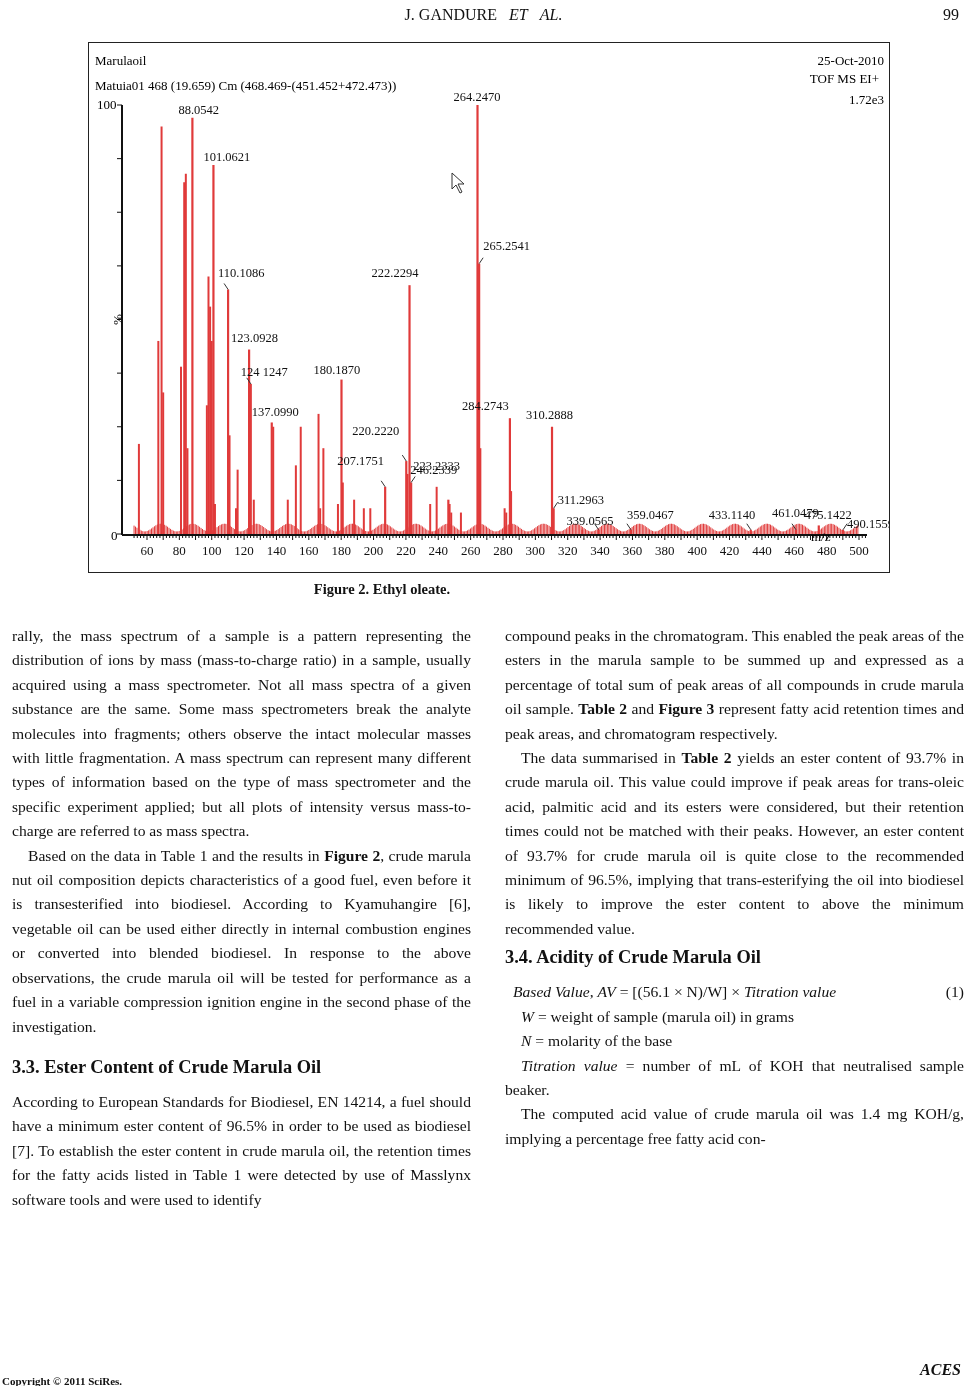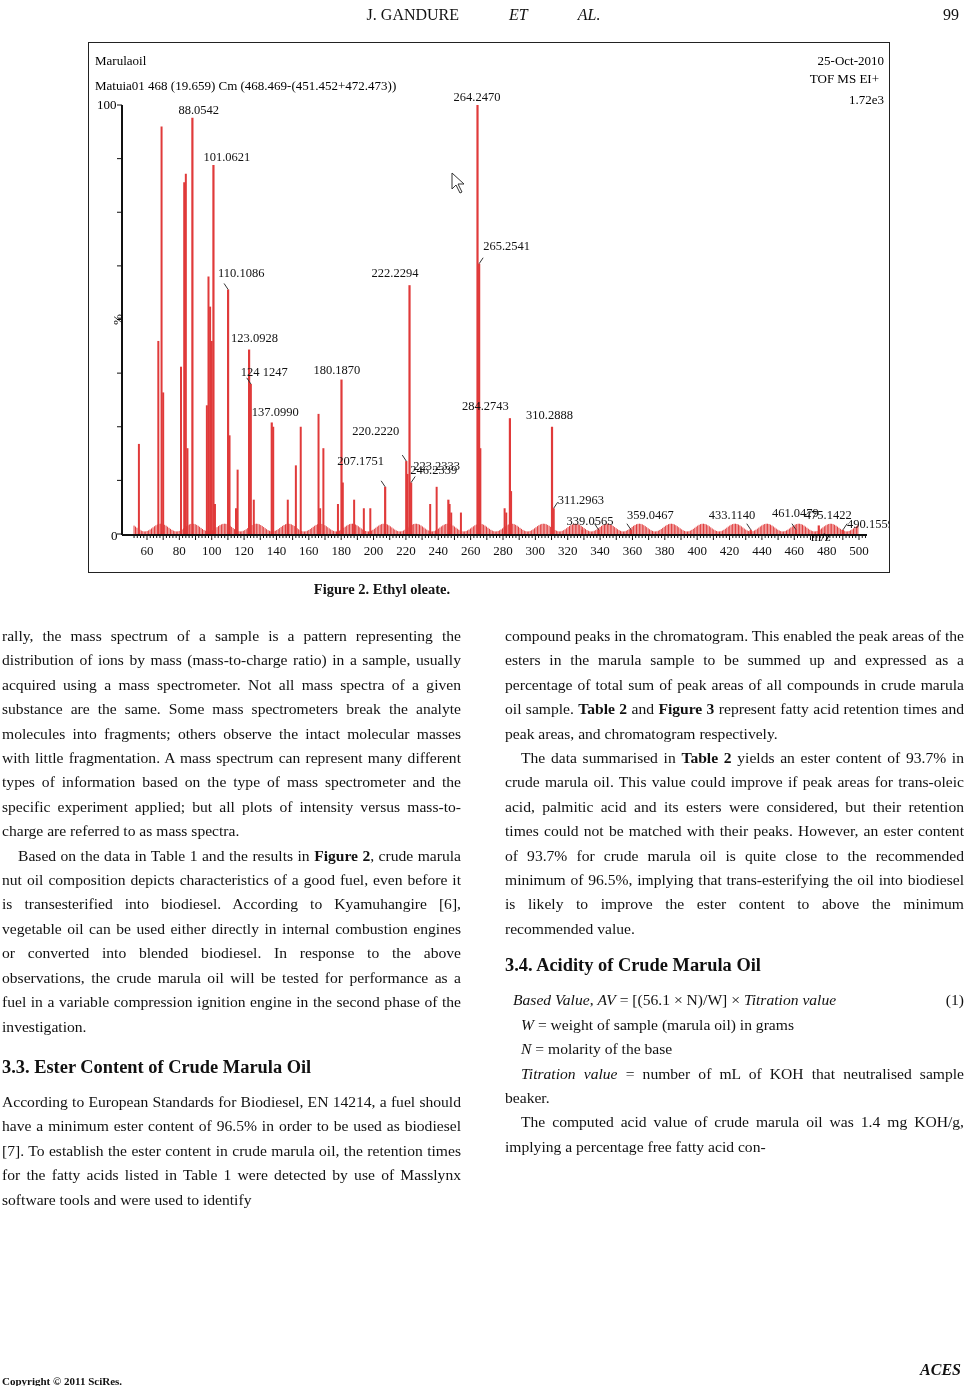--- a/index.html
+++ b/index.html
@@ -1,28 +1,28 @@
 <!DOCTYPE html>
 <html><head>
 <meta charset="utf-8">
 <style>
   html, body { margin:0; padding:0; background:#fff; }
   body { width:967px; height:1386px; position:relative; overflow:hidden;
          font-family:"Liberation Serif", "DejaVu Serif", serif; color:#111; }
   .header { position:absolute; top:6px; left:0; width:967px; height:24px; }
   .header .title { position:absolute; left:0; width:967px; text-align:center; font-size:16px; top:0; }
-  .header .title i { font-style:italic;margin-left:38px; }
+  .header .title i { font-style:italic; }
   .header .pageno { position:absolute; right:8px; top:0; font-size:16px; }
   .figure-box { position:absolute; left:88px; top:42px; width:800px; height:529px;
                 border:1px solid #222; background:#fff; }
   .fig-svg { position:absolute; left:0; top:0; }
   .caption { position:absolute; top:581px; left:0; width:764px; text-align:center;
              font-weight:bold; font-size:14.5px; }
   .col { position:absolute; top:624px; font-size:15.6px; line-height:24.4px; text-align:justify; }
-  .col.left { left:2px; width:459px; }
+  .col.left { left:12px; width:459px; }
   .col.right { left:505px; width:459px; }
   .col p { margin:0; }
   .col p.indent { text-indent:16px; }
   .col h3 { margin:0; font-size:18.4px; font-weight:bold; line-height:24px; }
   b { font-weight:bold;margin-top:29px; }
   .eq { font-style:italic; position:relative; padding-left:8px; }
   .eq .num { position:absolute; right:0; font-style:normal; }
   .footer-left { position:absolute; left:2px; top:1375px; font-size:11px;font-weight:bold; }
   .footer-right { position:absolute; right:6px; top:1361px; font-size:16px; font-weight:bold; font-style:italic; }
   .nonit { font-style:normal; }
@@ -921,21 +921,21 @@
 <div class="col left">
   <p>rally, the mass spectrum of a sample is a pattern representing the distribution of ions by mass (mass-to-charge ratio) in a sample, usually acquired using a mass spectrometer. Not all mass spectra of a given substance are the same. Some mass spectrometers break the analyte molecules into fragments; others observe the intact molecular masses with little fragmentation. A mass spectrum can represent many different types of information based on the type of mass spectrometer and the specific experiment applied; but all plots of intensity versus mass-to-charge are referred to as mass spectra.</p>
   <p class="indent"><span>Based on the data in Table 1 and the results in </span><b>Figure 2</b><span>, crude marula nut oil composition depicts characteristics of a good fuel, even before it is transesterified into biodiesel. According to Kyamuhangire [6], vegetable oil can be used either directly in internal combustion engines or converted into blended biodiesel. In response to the above observations, the crude marula oil will be tested for performance as a fuel in a variable compression ignition engine in the second phase of the investigation.</span></p>
   <h3 style="margin-top:16px;margin-bottom:11px;">3.3. Ester Content of Crude Marula Oil</h3>
   <p>According to European Standards for Biodiesel, EN 14214, a fuel should have a minimum ester content of 96.5% in order to be used as biodiesel [7]. To establish the ester content in crude marula oil, the retention times for the fatty acids listed in Table 1 were detected by use of Masslynx software tools and were used to identify</p>
 </div>
 
 <div class="col right">
   <p><span>compound peaks in the chromatogram. This enabled the peak areas of the esters in the marula sample to be summed up and expressed as a percentage of total sum of peak areas of all compounds in crude marula oil sample. </span><b>Table 2</b><span> and </span><b>Figure 3</b><span> represent fatty acid retention times and peak areas, and chromatogram respectively.</span></p>
   <p class="indent"><span>The data summarised in </span><b>Table 2</b><span> yields an ester content of 93.7% in crude marula oil. This value could improve if peak areas for trans-oleic acid, palmitic acid and its esters were considered, but their retention times could not be matched with their peaks. However, an ester content of 93.7% for crude marula oil is quite close to the recommended minimum of 96.5%, implying that trans-esterifying the oil into biodiesel is likely to improve the ester content to above the minimum recommended value.</span></p>
-  <h3 style="margin-top:12px;margin-bottom:11px;">3.4. Acidity of Crude Marula Oil</h3>
+  <h3 style="margin-top:4px;margin-bottom:11px;">3.4. Acidity of Crude Marula Oil</h3>
   <p class="eq"><span>Based Value</span><span class="nonit">, </span><span>AV</span><span class="nonit"> = [(56.1 × N)/W] × </span><span>Titration value</span><span class="num">(1)</span></p>
   <p class="indent"><i>W</i><span> = weight of sample (marula oil) in grams</span></p>
   <p class="indent"><i>N</i><span> = molarity of the base</span></p>
   <p class="indent"><i>Titration value</i><span> = number of mL of KOH that neutralised sample beaker.</span></p>
   <p class="indent">The computed acid value of crude marula oil was 1.4 mg KOH/g, implying a percentage free fatty acid con-</p>
 </div>
 
 <div class="footer-left">Copyright © 2011 SciRes.</div>
 <div class="footer-right">ACES</div>
 

